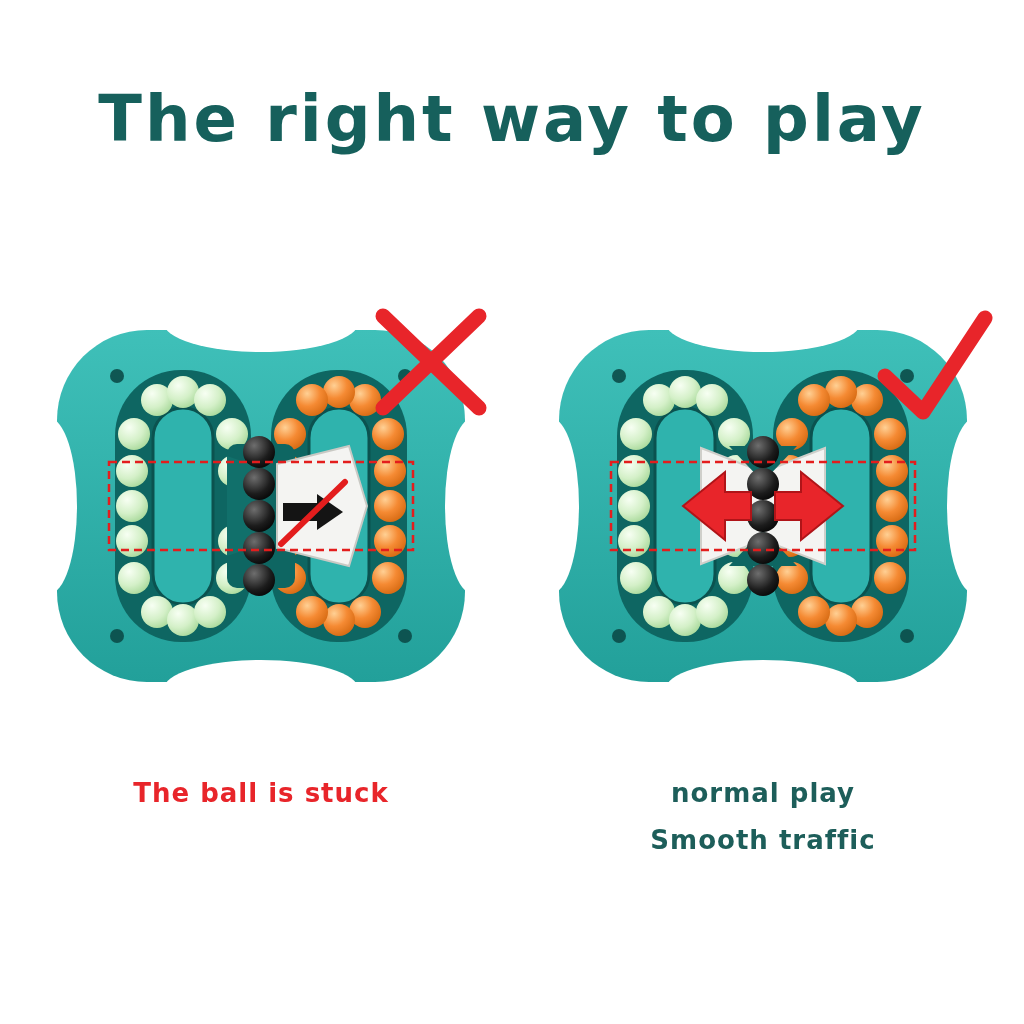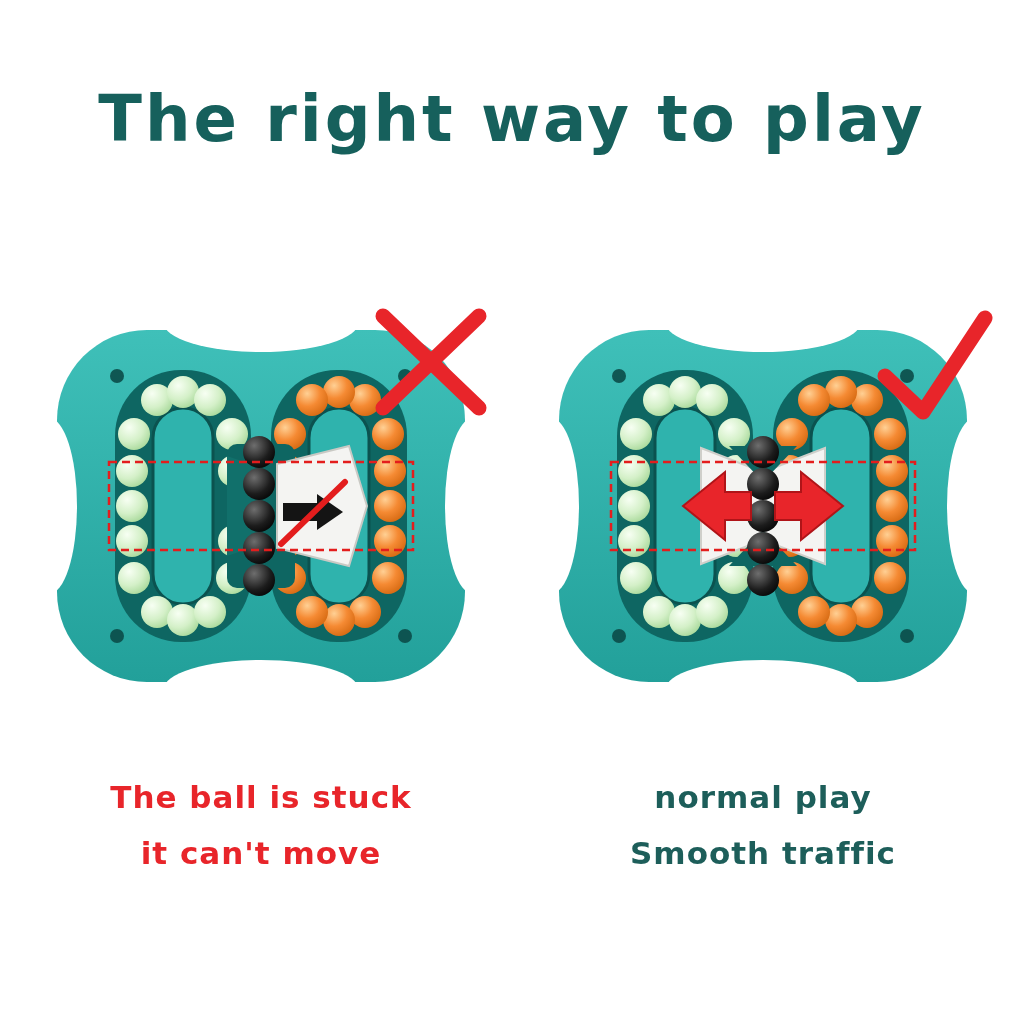--- a/index.html
+++ b/index.html
@@ -27,21 +27,21 @@
     margin-top: 140px;
   }
   figure.toy-figure {
     margin: 0;
     display: flex; flex-direction: column; align-items: center;
   }
   svg.toy { display: block; }
   .caption {
     margin-top: 54px;
     text-align: center;
-    font-size: 31px;
+    font-size: 26px;
     font-weight: bold;
     line-height: 1.8;
     letter-spacing: 1px;
   }
   .caption.red  { color: #e8252a; }
   .caption.teal { color: #1d5e5a; }
 </style>
 </head>
 <body>
 
@@ -161,21 +161,20 @@
           <line x1="250" y1="248" x2="314" y2="186" stroke="#e31d1d" stroke-width="6" stroke-linecap="round"></line>
         </g>
 
         <g stroke="#e8252a" stroke-width="15" stroke-linecap="round">
           <line x1="352" y1="20" x2="448" y2="112"></line>
           <line x1="448" y1="20" x2="352" y2="112"></line>
         </g>
       </svg>
       <figcaption class="caption red">
         <div>The ball is stuck</div>
-        <div>it can't move</div>
       </figcaption>
     </figure>
 
     <figure class="toy-figure">
       <svg class="toy" width="460" height="420" viewBox="0 0 460 420">
         <use href="#toy-base"></use>
 
         <g>
           <polygon points="168,152 230,176 230,244 168,268" fill="#f4f4f2" stroke="#cfcfca" stroke-width="2"></polygon>
           <polygon points="292,152 230,176 230,244 292,268" fill="#f4f4f2" stroke="#cfcfca" stroke-width="2"></polygon>

